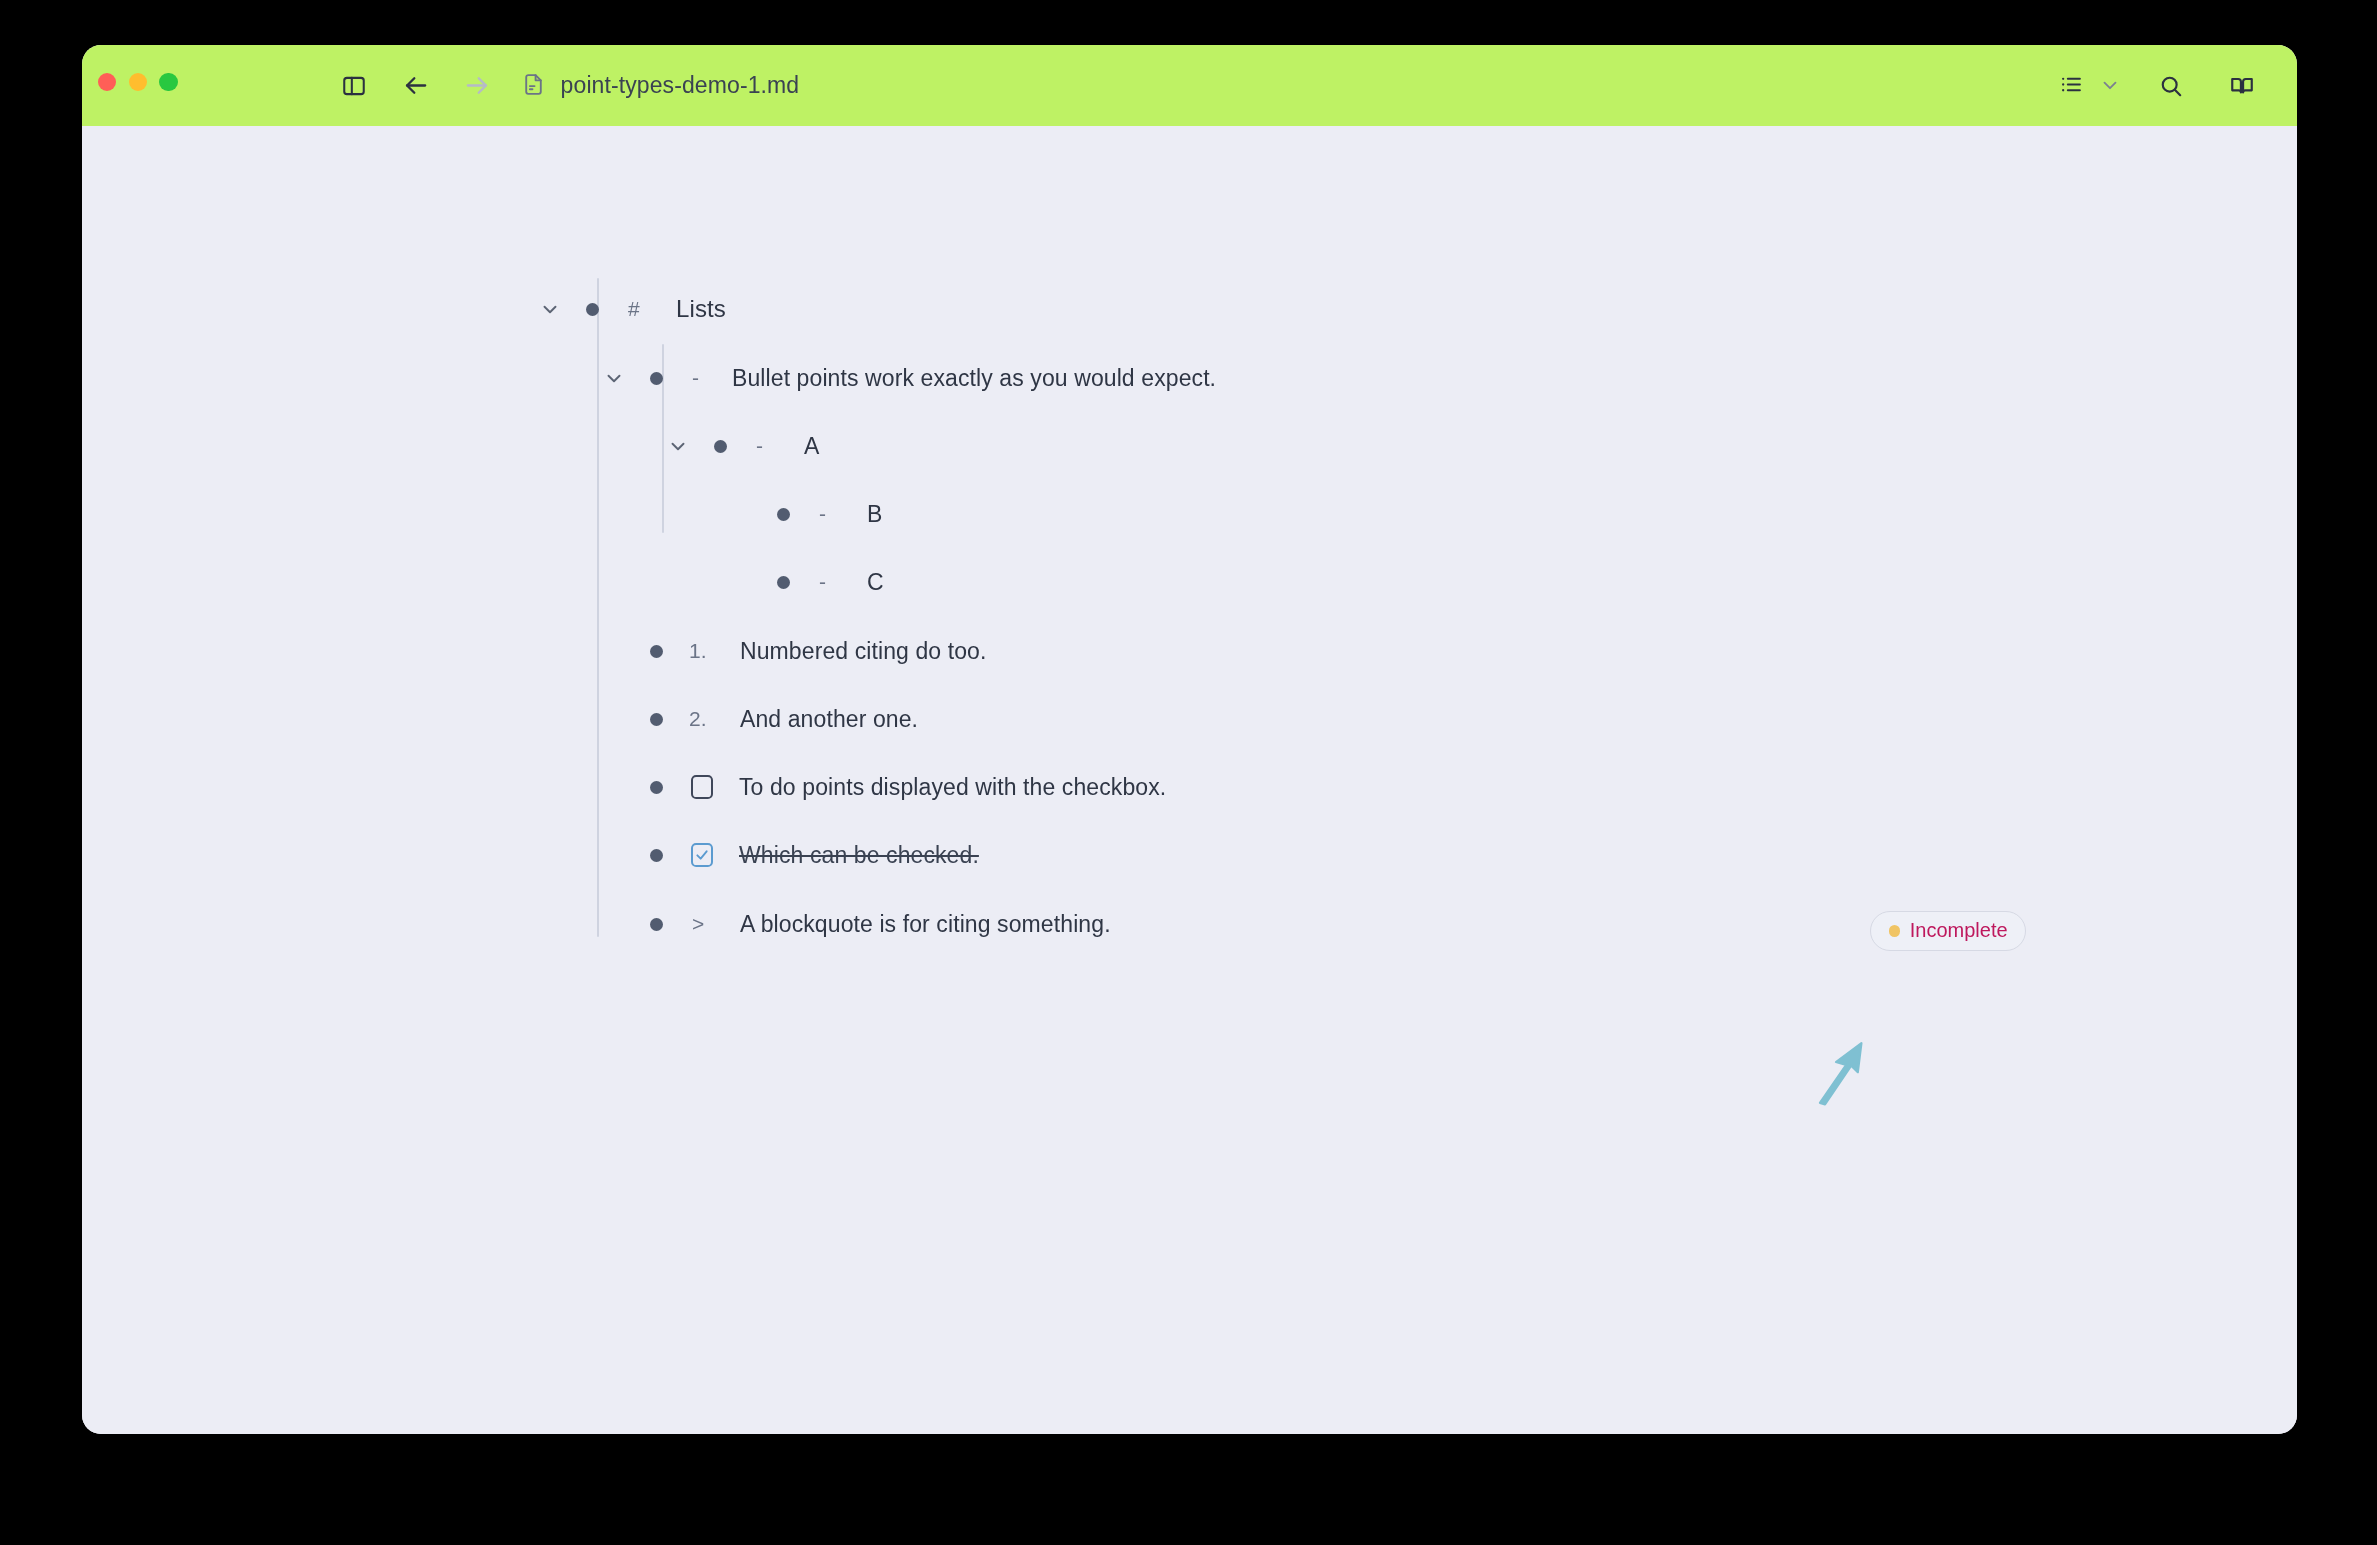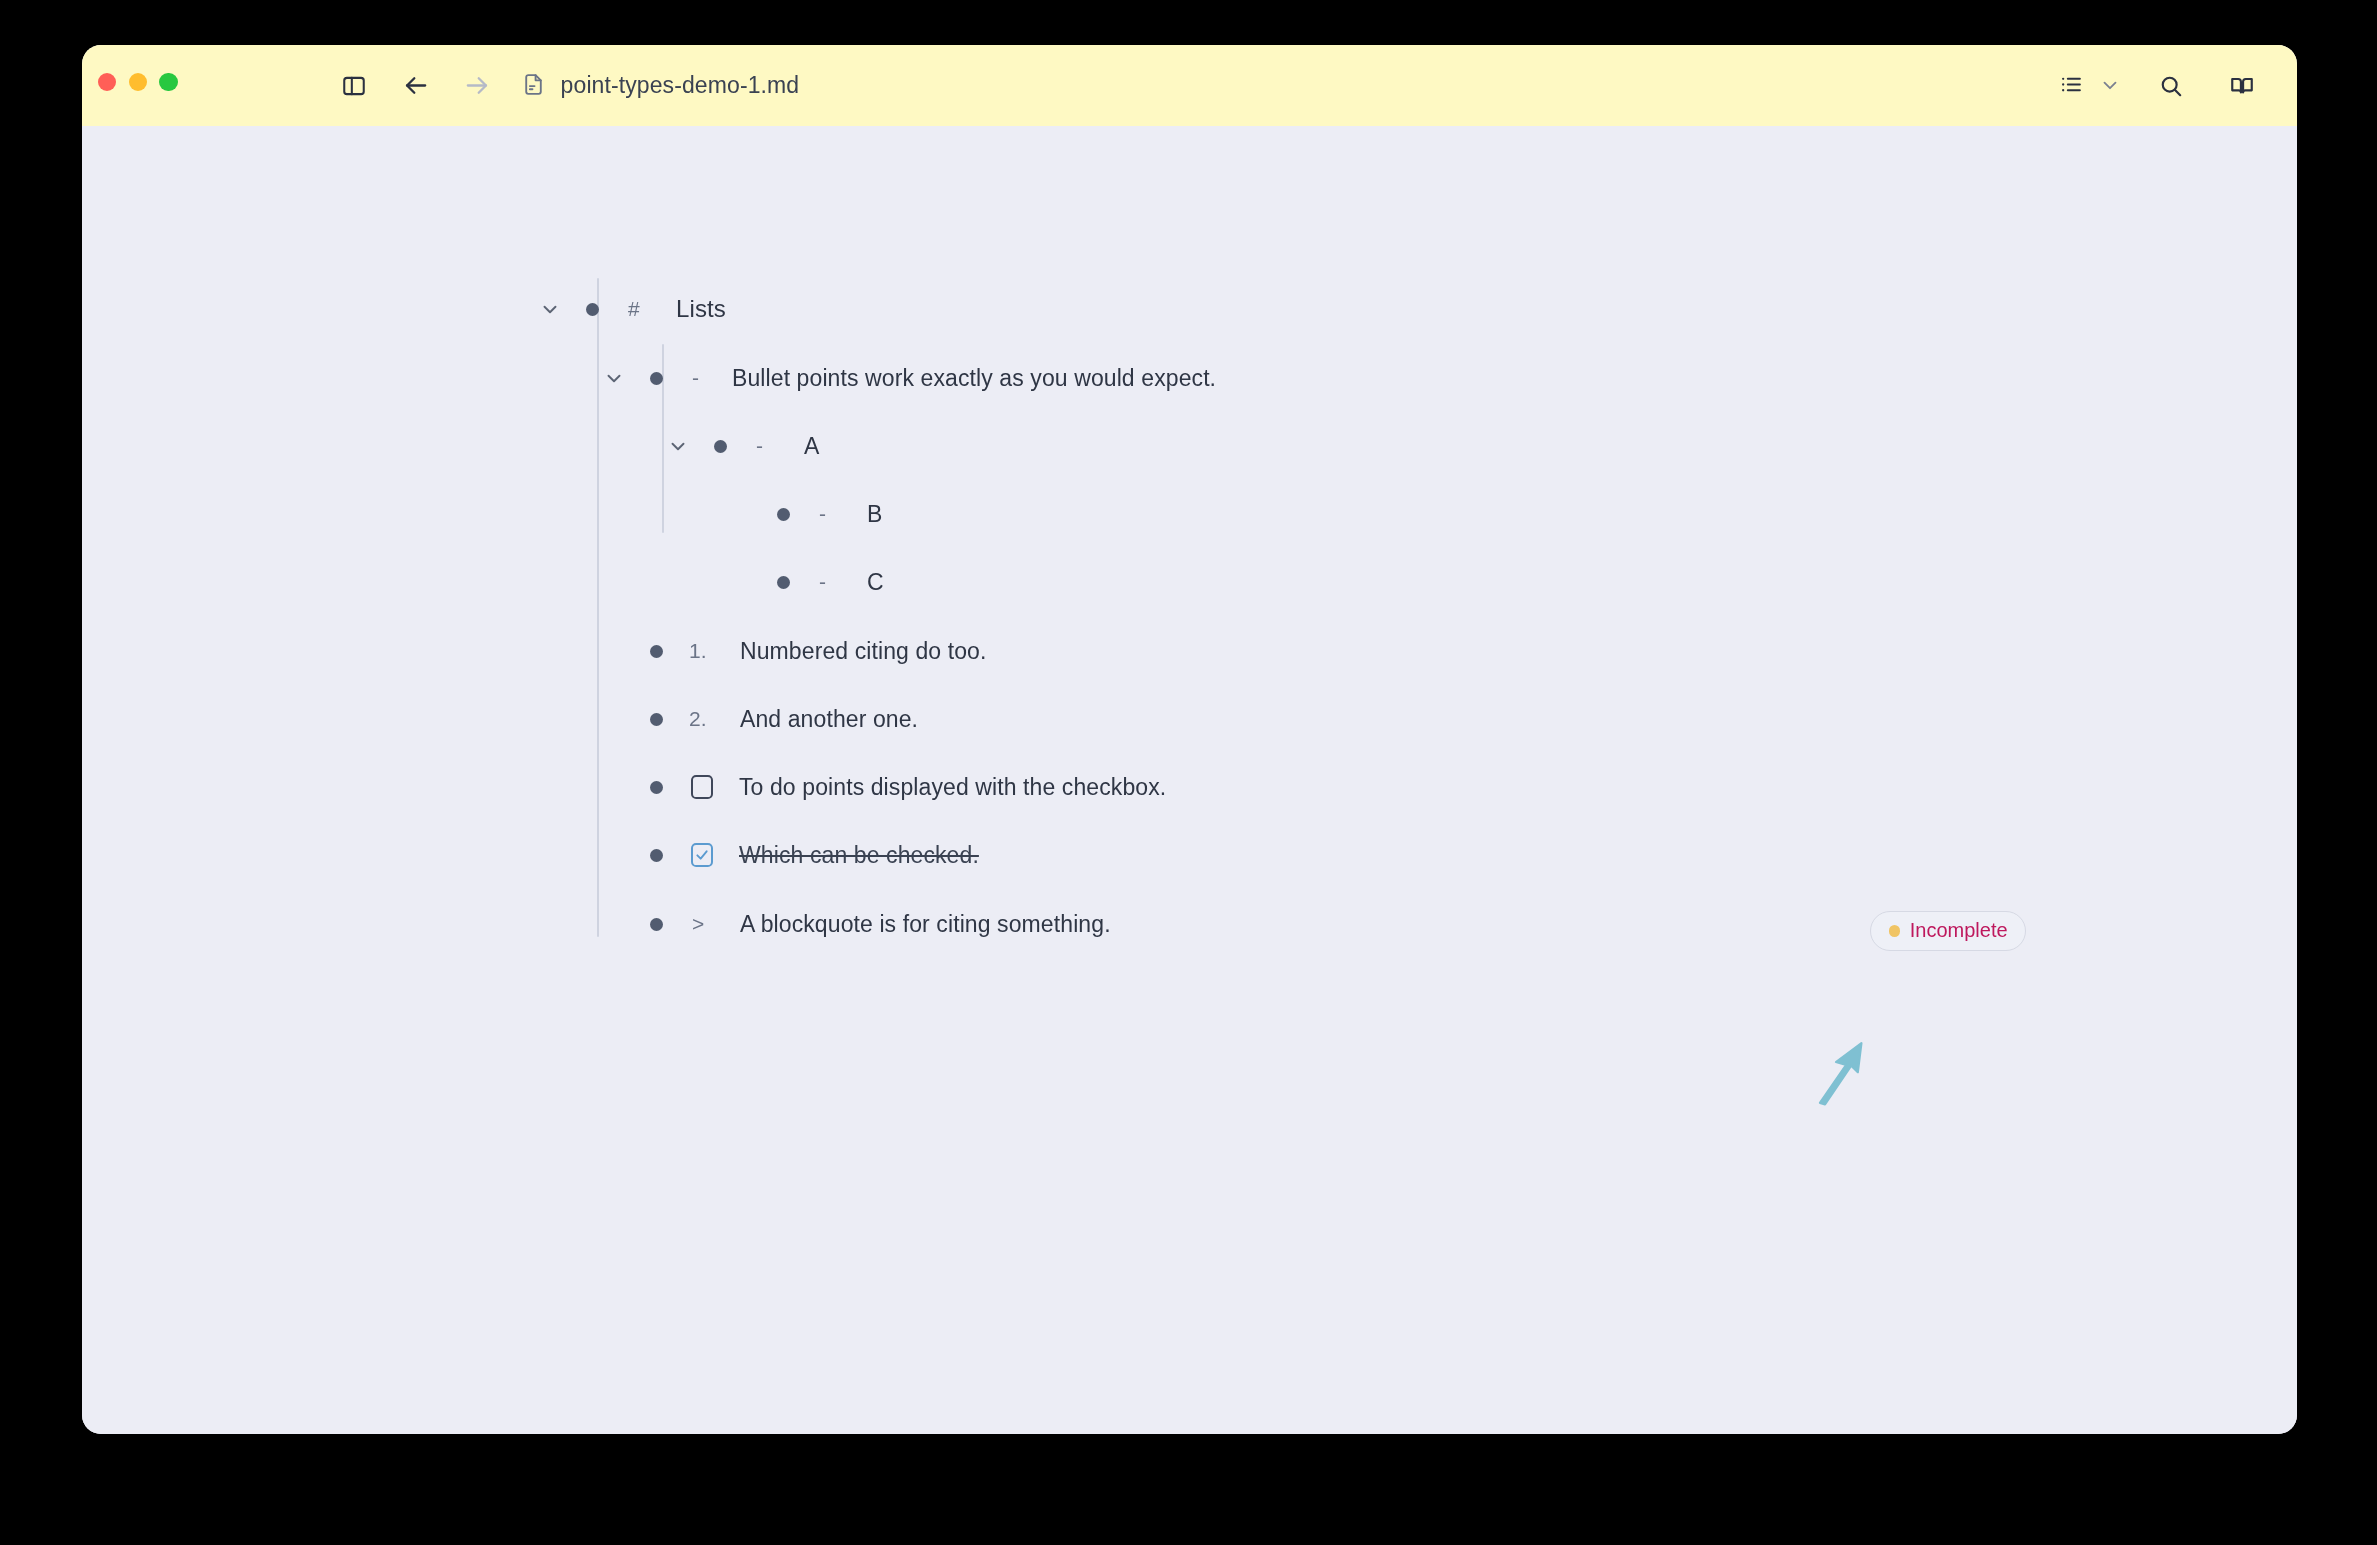--- a/index.html
+++ b/index.html
@@ -22,21 +22,21 @@
     border-radius: 19px;
     overflow: hidden;
     box-shadow: 0 7.3px 29px rgba(0,0,0,0.35);
   }
 
   
   #titlebar {
     position: relative;
     height: 81px;
     width: 100%;
-    background: #fef9c3;
+    background: #bef264;
     text-align: right;
   }
 
   .traffic-lights {
     position: absolute;
     left: 16px;
     top: 28px;
     display: flex;
     gap: 12.4px;
   }

